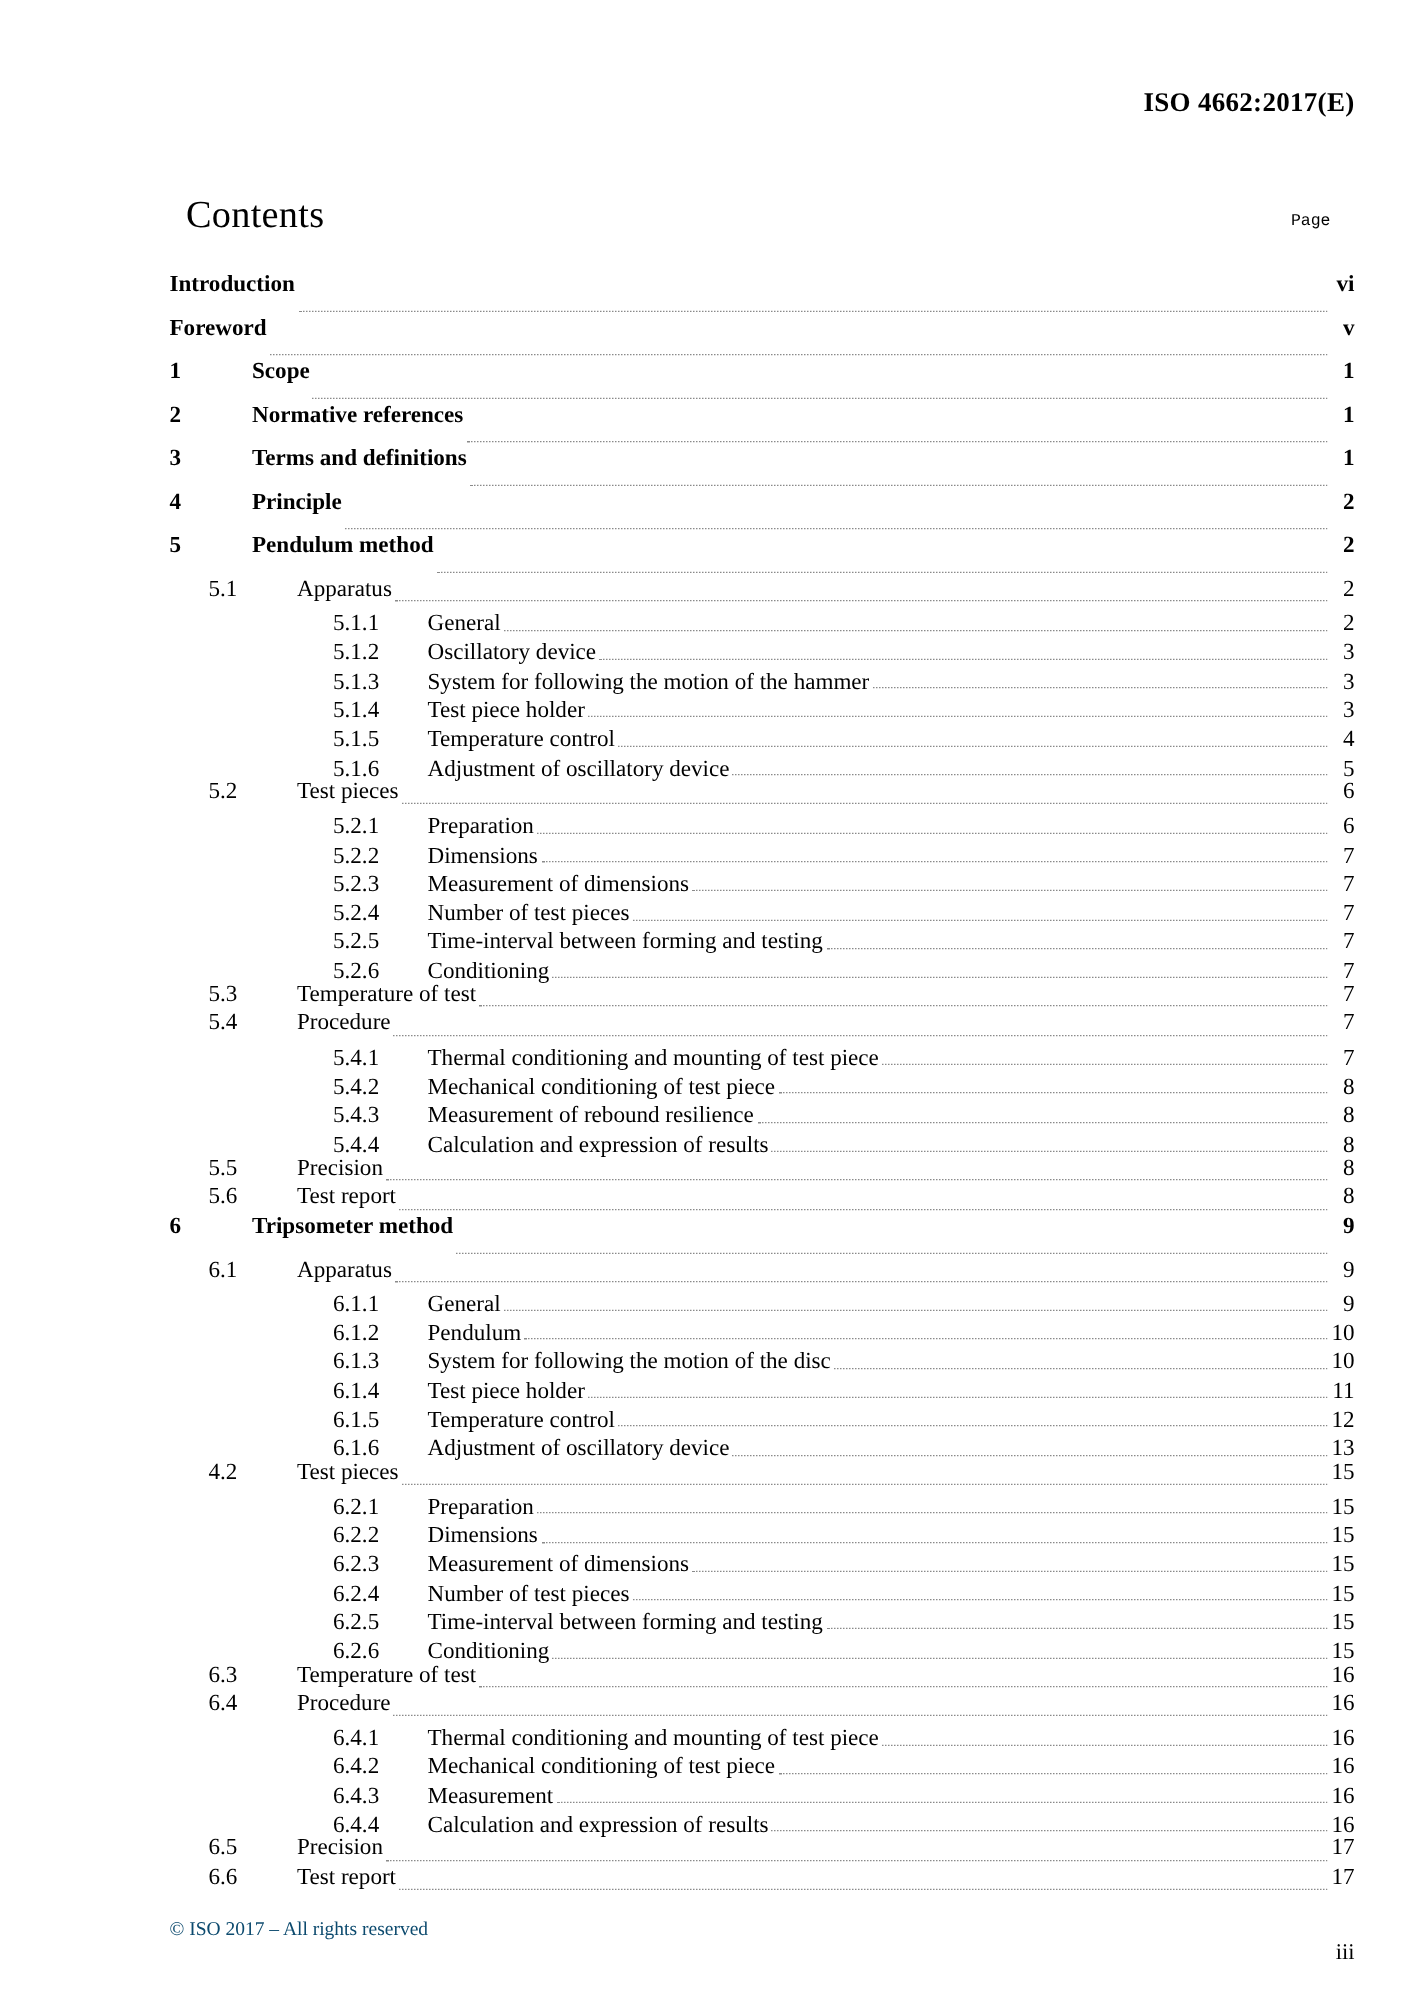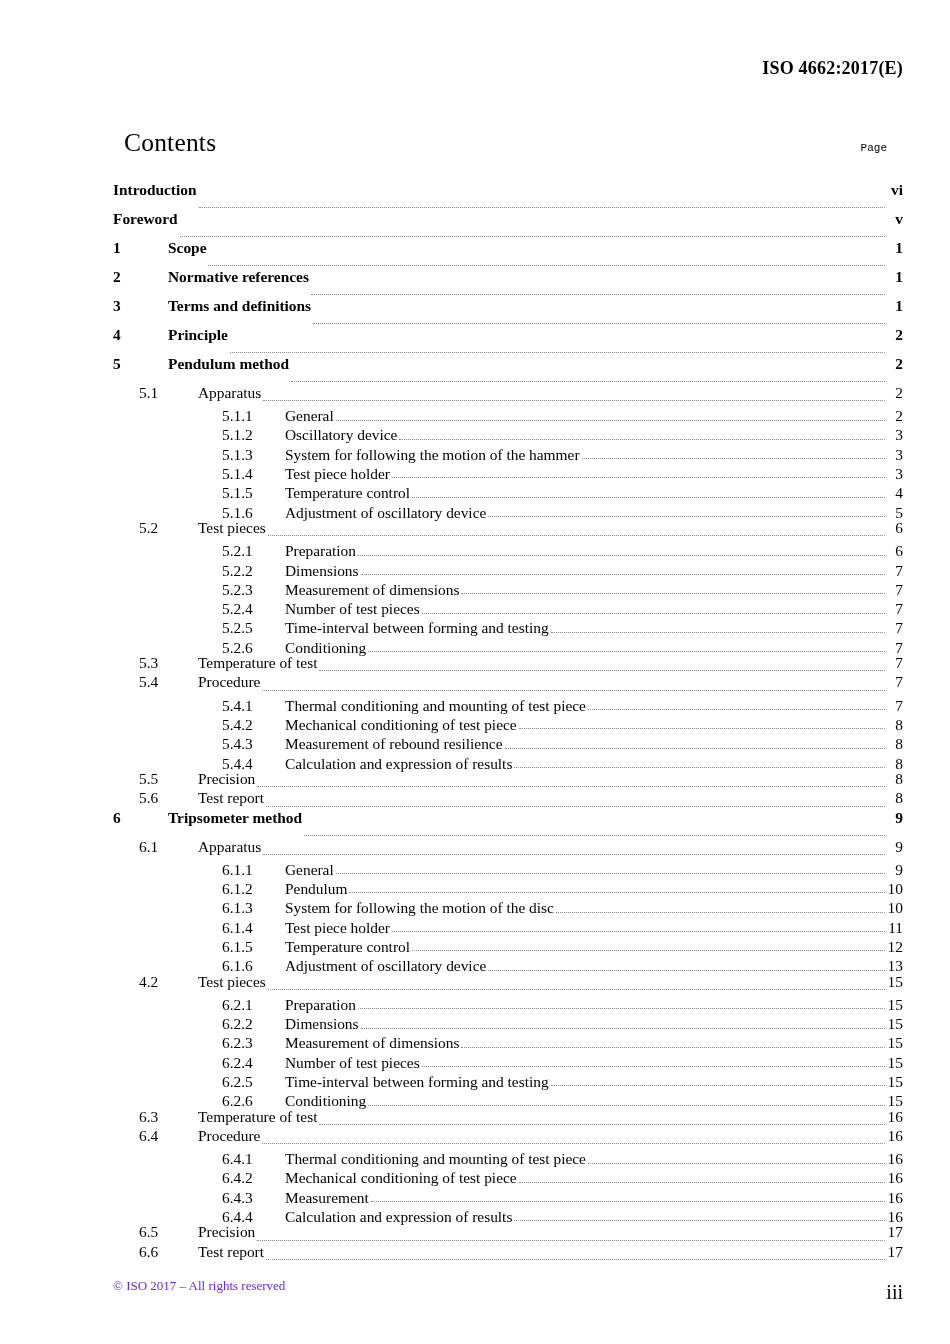--- a/index.html
+++ b/index.html
@@ -134,27 +134,27 @@
     right: 47px;
     bottom: 48px;
     height: 18px;
     font-family: "Liberation Serif", serif;
     font-size: 13px;
   }
   .footer .copy {
     position: absolute;
     left: 0;
     top: 0;
-    color: #6d28d9;
+    color: #0c4a6e;
   }
   .footer .folio {
     position: absolute;
     right: 0;
-    top: 3px;
-    font-size: 20px;
+    top: 16px;
+    font-size: 15px;
     margin-left: 24px;
   }
 </style>
 </head>
 <body>
 
 <div class="page">
 
   <div class="doc-header">ISO 4662:2017(E)</div>
 

